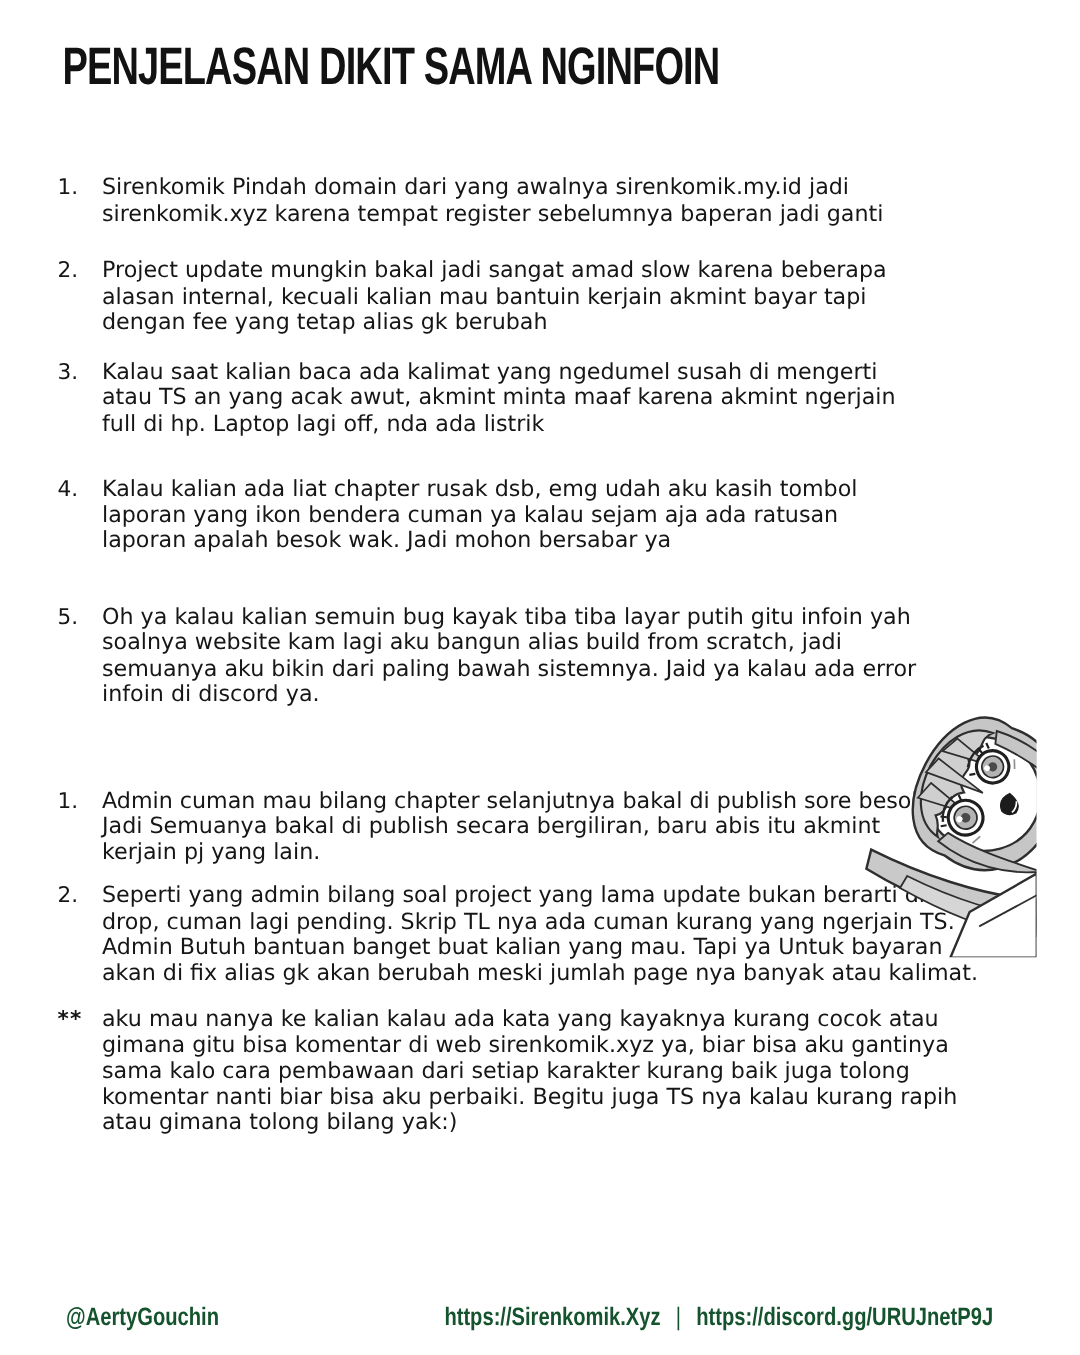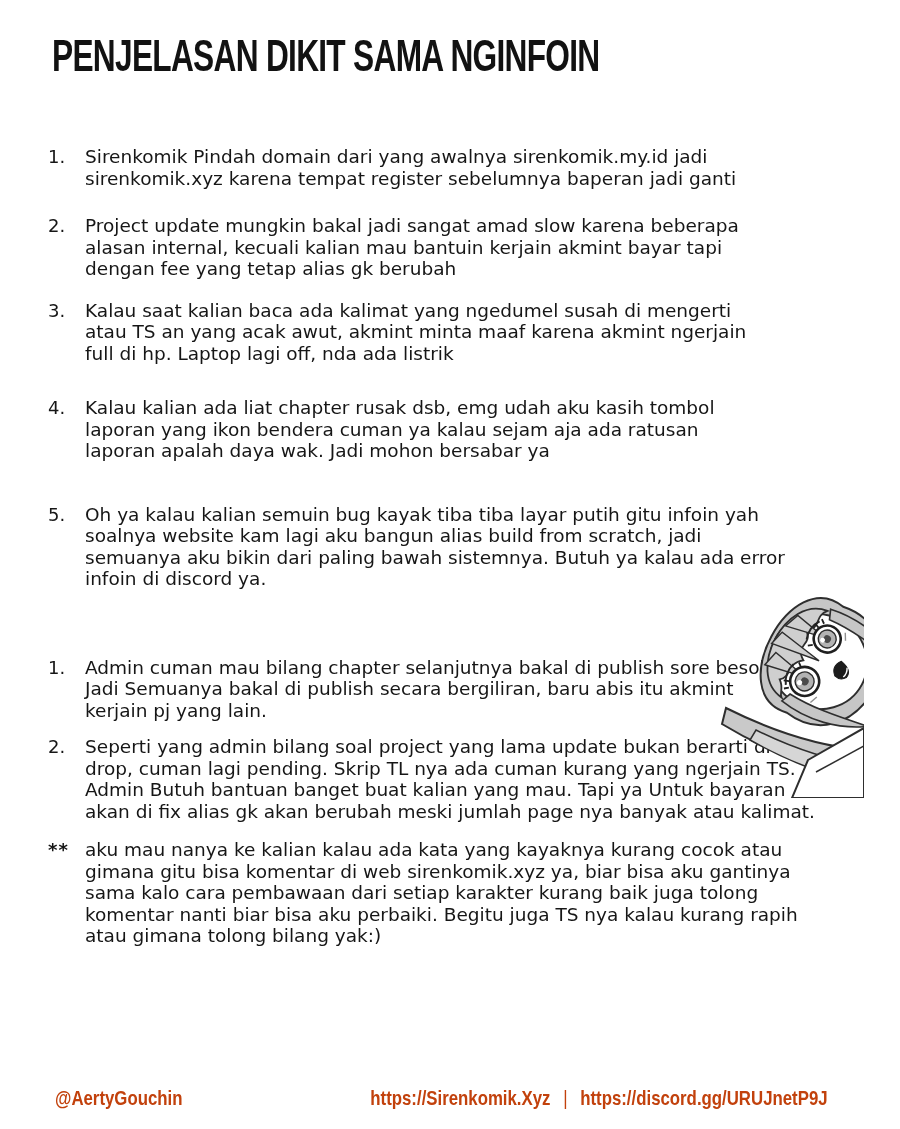--- a/index.html
+++ b/index.html
@@ -72,21 +72,21 @@
     left: 0;
     right: 0;
     top: 1086px;
     display: flex;
     justify-content: space-between;
     align-items: baseline;
     padding: 0 36px 0 55px;
     font-family: "Liberation Sans", sans-serif;
     font-weight: 700;
     font-size: 21px;
-    color: #c2410c;
+    color: #14532d;
     white-space: nowrap;
   }
   .condense-l { display: inline-block; transform: scaleX(0.8); transform-origin: 0 50%; }
   .condense-r { display: inline-block; transform: scaleX(0.8); transform-origin: 100% 50%; }
   .footer .sep { margin: 0 10px; font-weight: 400; }
 </style>
 </head>
 <body>
 
 <div class="page">
@@ -110,27 +110,27 @@
     <li class="item">
       <span class="marker">3.</span>
       <span class="text">Kalau saat kalian baca ada kalimat yang ngedumel susah di mengerti
 atau TS an yang acak awut, akmint minta maaf karena akmint ngerjain
 full di hp. Laptop lagi off, nda ada listrik</span>
     </li>
     <li class="item">
       <span class="marker">4.</span>
       <span class="text">Kalau kalian ada liat chapter rusak dsb, emg udah aku kasih tombol
 laporan yang ikon bendera cuman ya kalau sejam aja ada ratusan
-laporan apalah daya wak. Jadi mohon bersabar ya</span>
+laporan apalah besok wak. Jadi mohon bersabar ya</span>
     </li>
     <li class="item">
       <span class="marker">5.</span>
       <span class="text">Oh ya kalau kalian semuin bug kayak tiba tiba layar putih gitu infoin yah
 soalnya website kam lagi aku bangun alias build from scratch, jadi
-semuanya aku bikin dari paling bawah sistemnya. Butuh ya kalau ada error
+semuanya aku bikin dari paling bawah sistemnya. Jaid ya kalau ada error
 infoin di discord ya.</span>
     </li>
   </ol>
 
 
   <ol class="list list2">
     <li class="item">
       <span class="marker">1.</span>
       <span class="text">Admin cuman mau bilang chapter selanjutnya bakal di publish sore besok.
 Jadi Semuanya bakal di publish secara bergiliran, baru abis itu akmint

